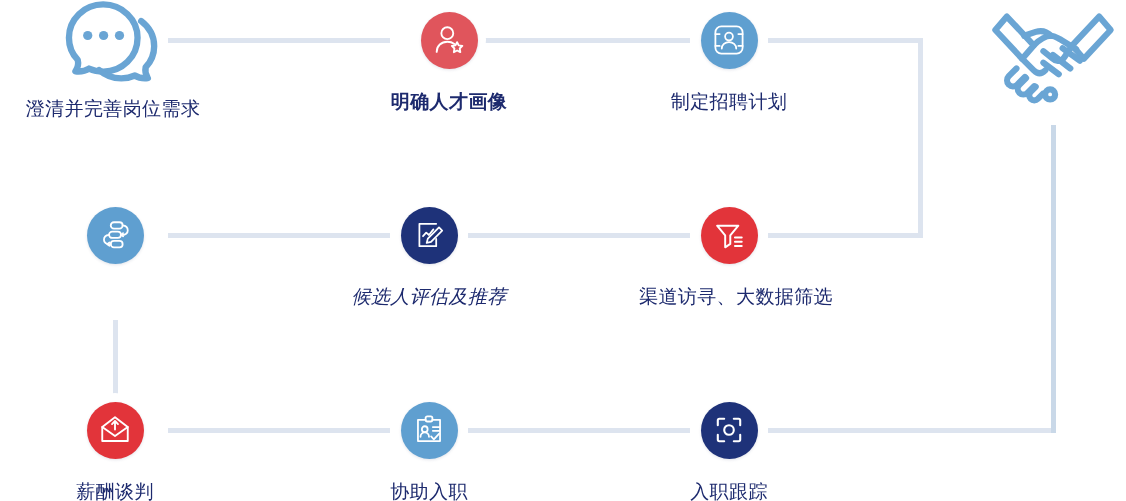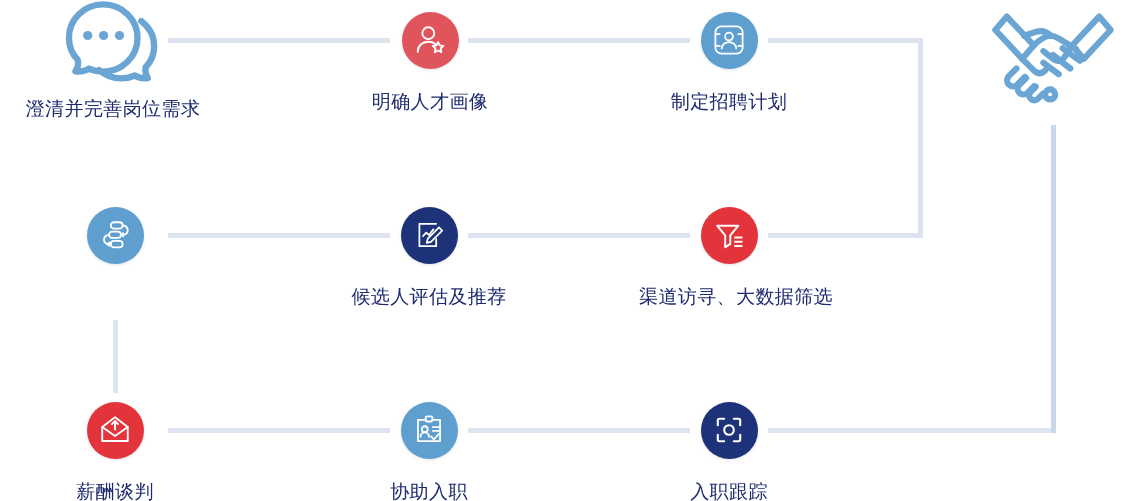--- a/index.html
+++ b/index.html
@@ -136,21 +136,21 @@
             <circle cx="18.5" cy="26.5" r="3.2" fill="#6aa5d4" stroke="none"></circle>
             <circle cx="29.5" cy="26.5" r="3.2" fill="#6aa5d4" stroke="none"></circle>
             <circle cx="40.5" cy="26.5" r="3.2" fill="#6aa5d4" stroke="none"></circle>
           </g>
         </svg>
       </div>
     </div>
     <div class="label">澄清并完善岗位需求</div>
   </div>
 
-  <div class="node" style="left:430px; top:3px;">
+  <div class="node" style="left:449px; top:3px;font-weight:bold;">
     <div class="badge">
       <div class="disc" style="background:#e0555c;">
         <svg viewBox="0 0 40 40" width="34" height="34" aria-hidden="true">
           <g fill="none" stroke="#ffffff" stroke-width="2.2" stroke-linejoin="round" stroke-linecap="round">
             <circle cx="18" cy="12" r="7"></circle>
             <path d="M5.5 34 c0 -7.2 5.6 -12 12.5 -12 c3.2 0 6.1 1 8.3 2.7"></path>
             <path d="M29.5 22.5 l1.9 3.9 l4.3 0.6 l-3.1 3 l0.7 4.3 l-3.8 -2 l-3.8 2 l0.7 -4.3 l-3.1 -3 l4.3 -0.6 Z"></path>
           </g>
         </svg>
       </div>
@@ -181,21 +181,21 @@
             <circle cx="20" cy="16" r="4.6"></circle>
             <path d="M11.5 30 c0 -4.4 3.8 -7.6 8.5 -7.6 s8.5 3.2 8.5 7.6"></path>
             <path d="M4 13 h5 M4 27 h5 M31 13 h5 M31 27 h5"></path>
           </g>
         </svg>
       </div>
     </div>
     <div class="label">制定招聘计划</div>
   </div>
 
-  <div class="node" style="left:429px; top:198px;">
+  <div class="node" style="left:429px; top:198px;font-style:italic;">
     <div class="badge">
       <div class="disc" style="background:#1e3279;">
         <svg viewBox="0 0 40 40" width="32" height="32" aria-hidden="true">
           <g fill="none" stroke="#ffffff" stroke-width="2.2" stroke-linejoin="round" stroke-linecap="round">
             <path d="M29 6 H8 v28 h21 v-9"></path>
             <path d="M12.5 21.5 l4 -4.5 l3.5 3 l5.5 -7"></path>
             <path d="M32.5 10.5 l4 4 L22.5 28.5 l-5.4 1.4 l1.4 -5.4 Z"></path>
           </g>
         </svg>
       </div>

